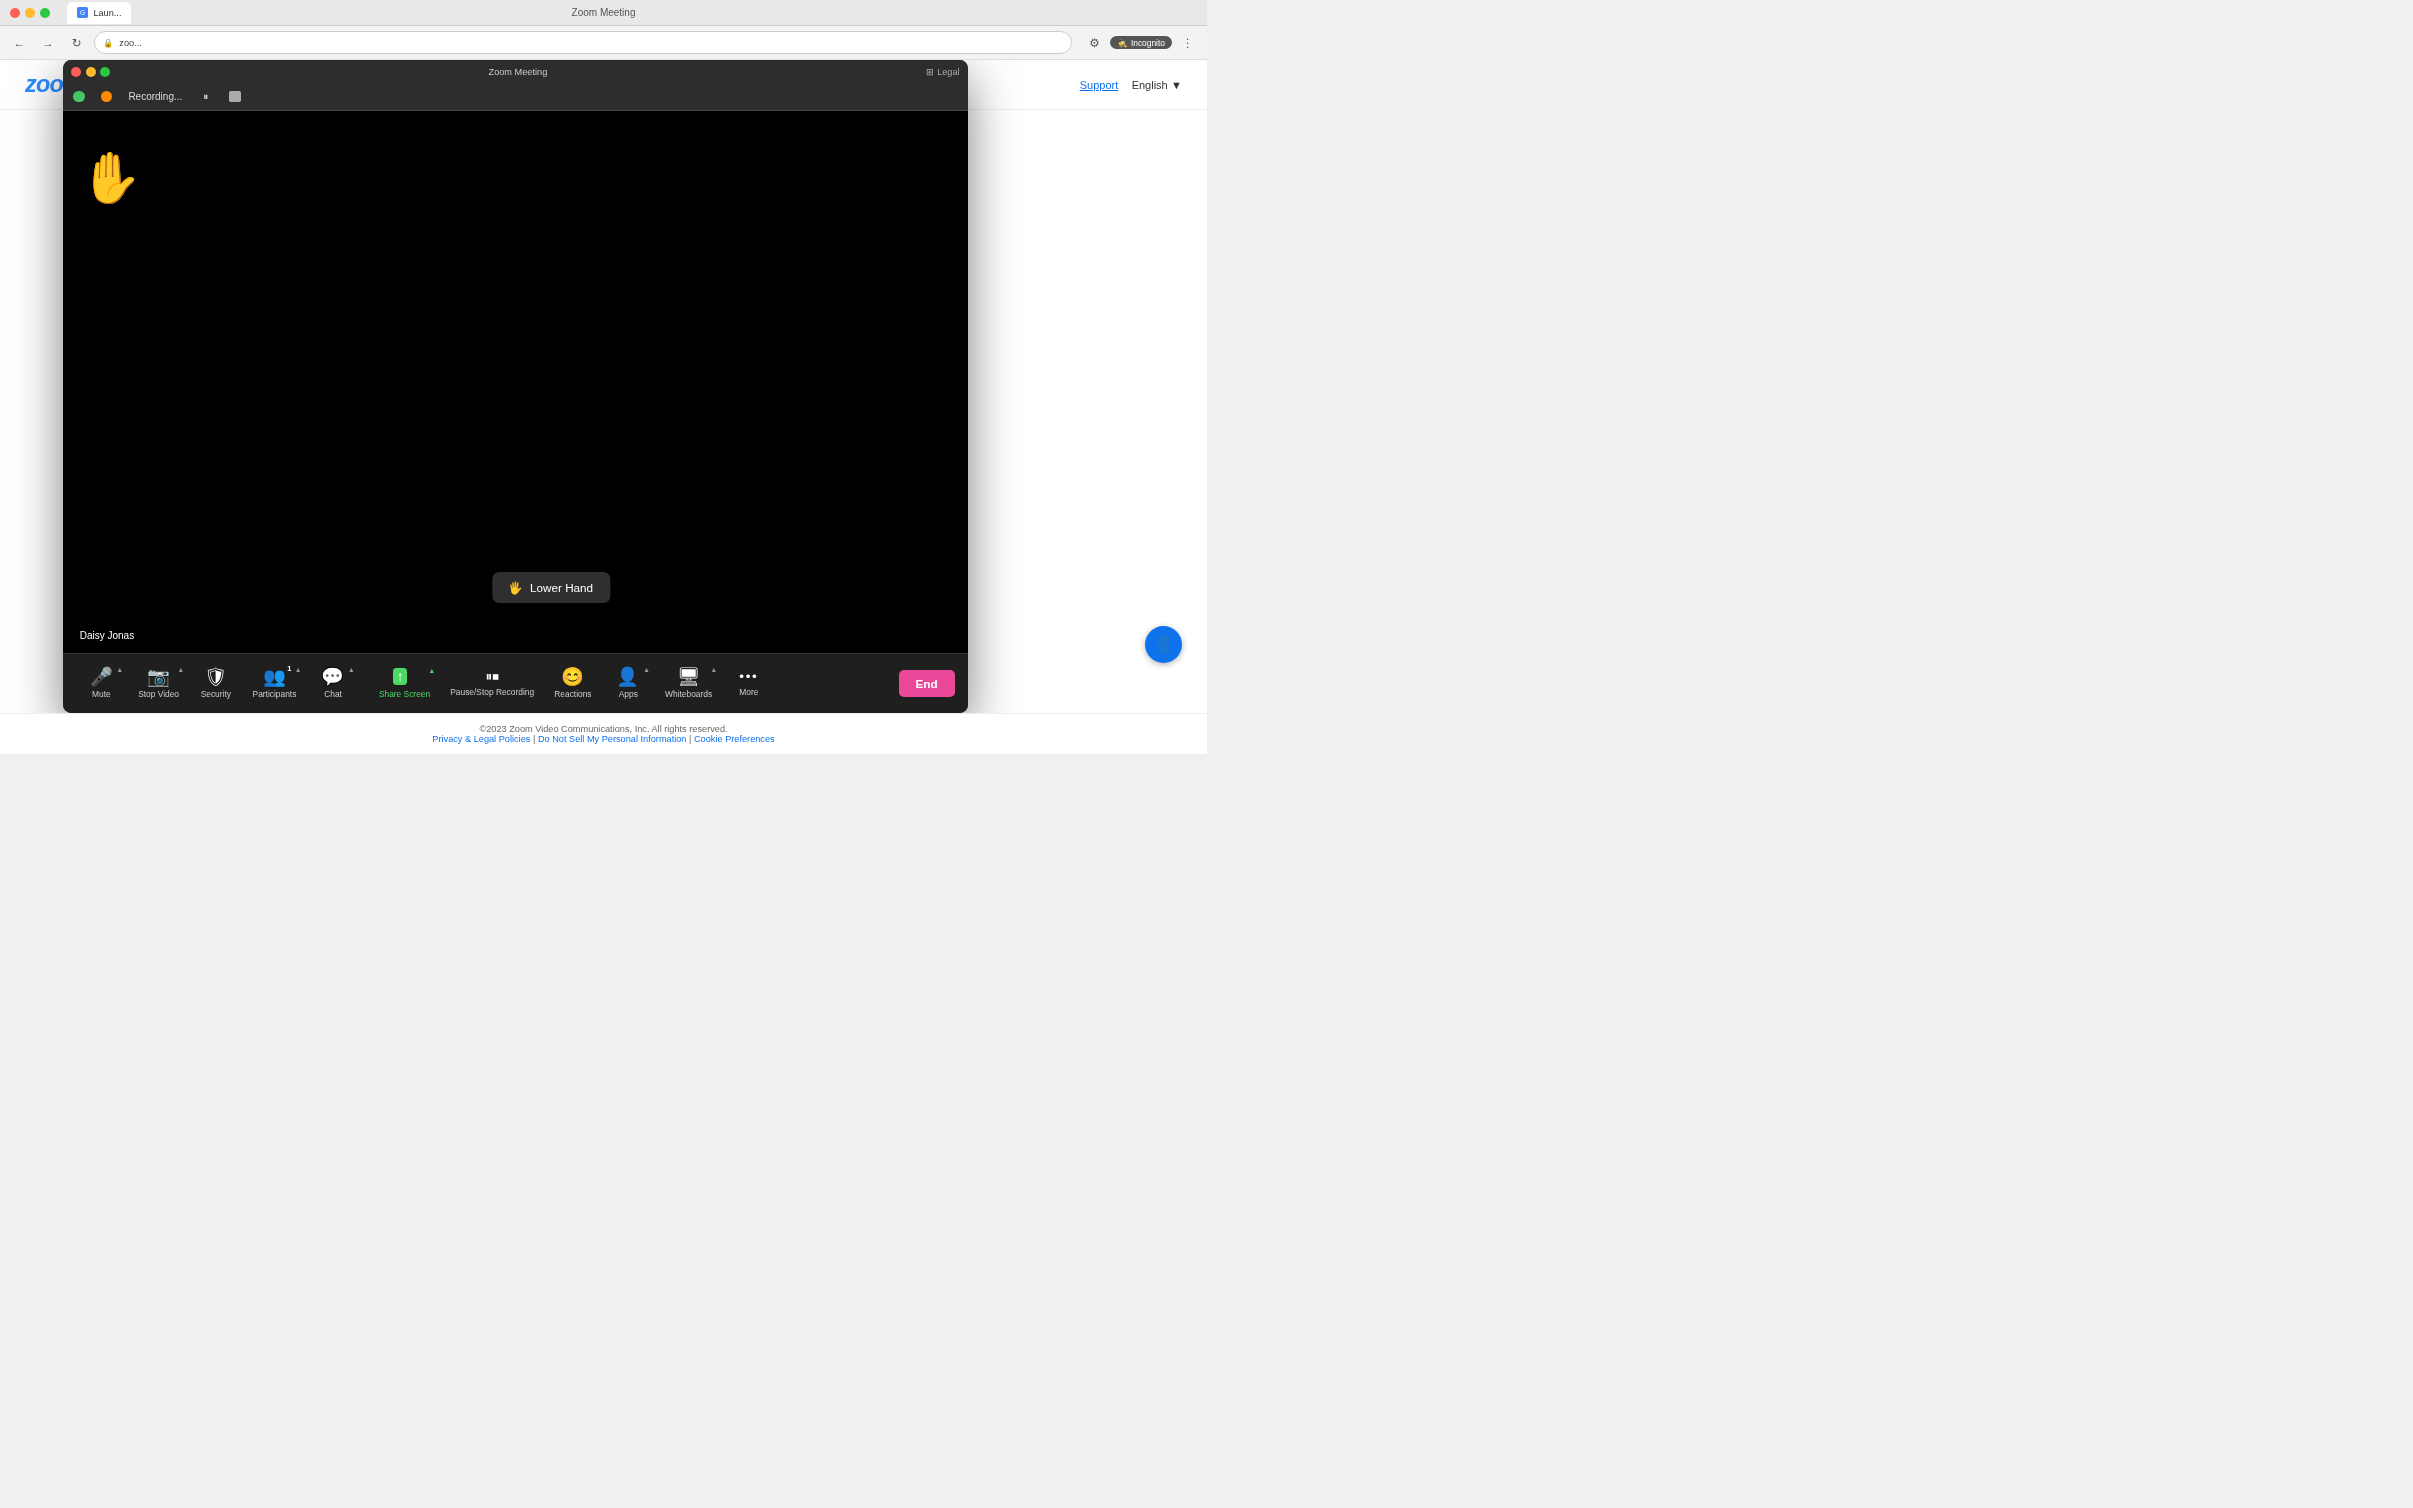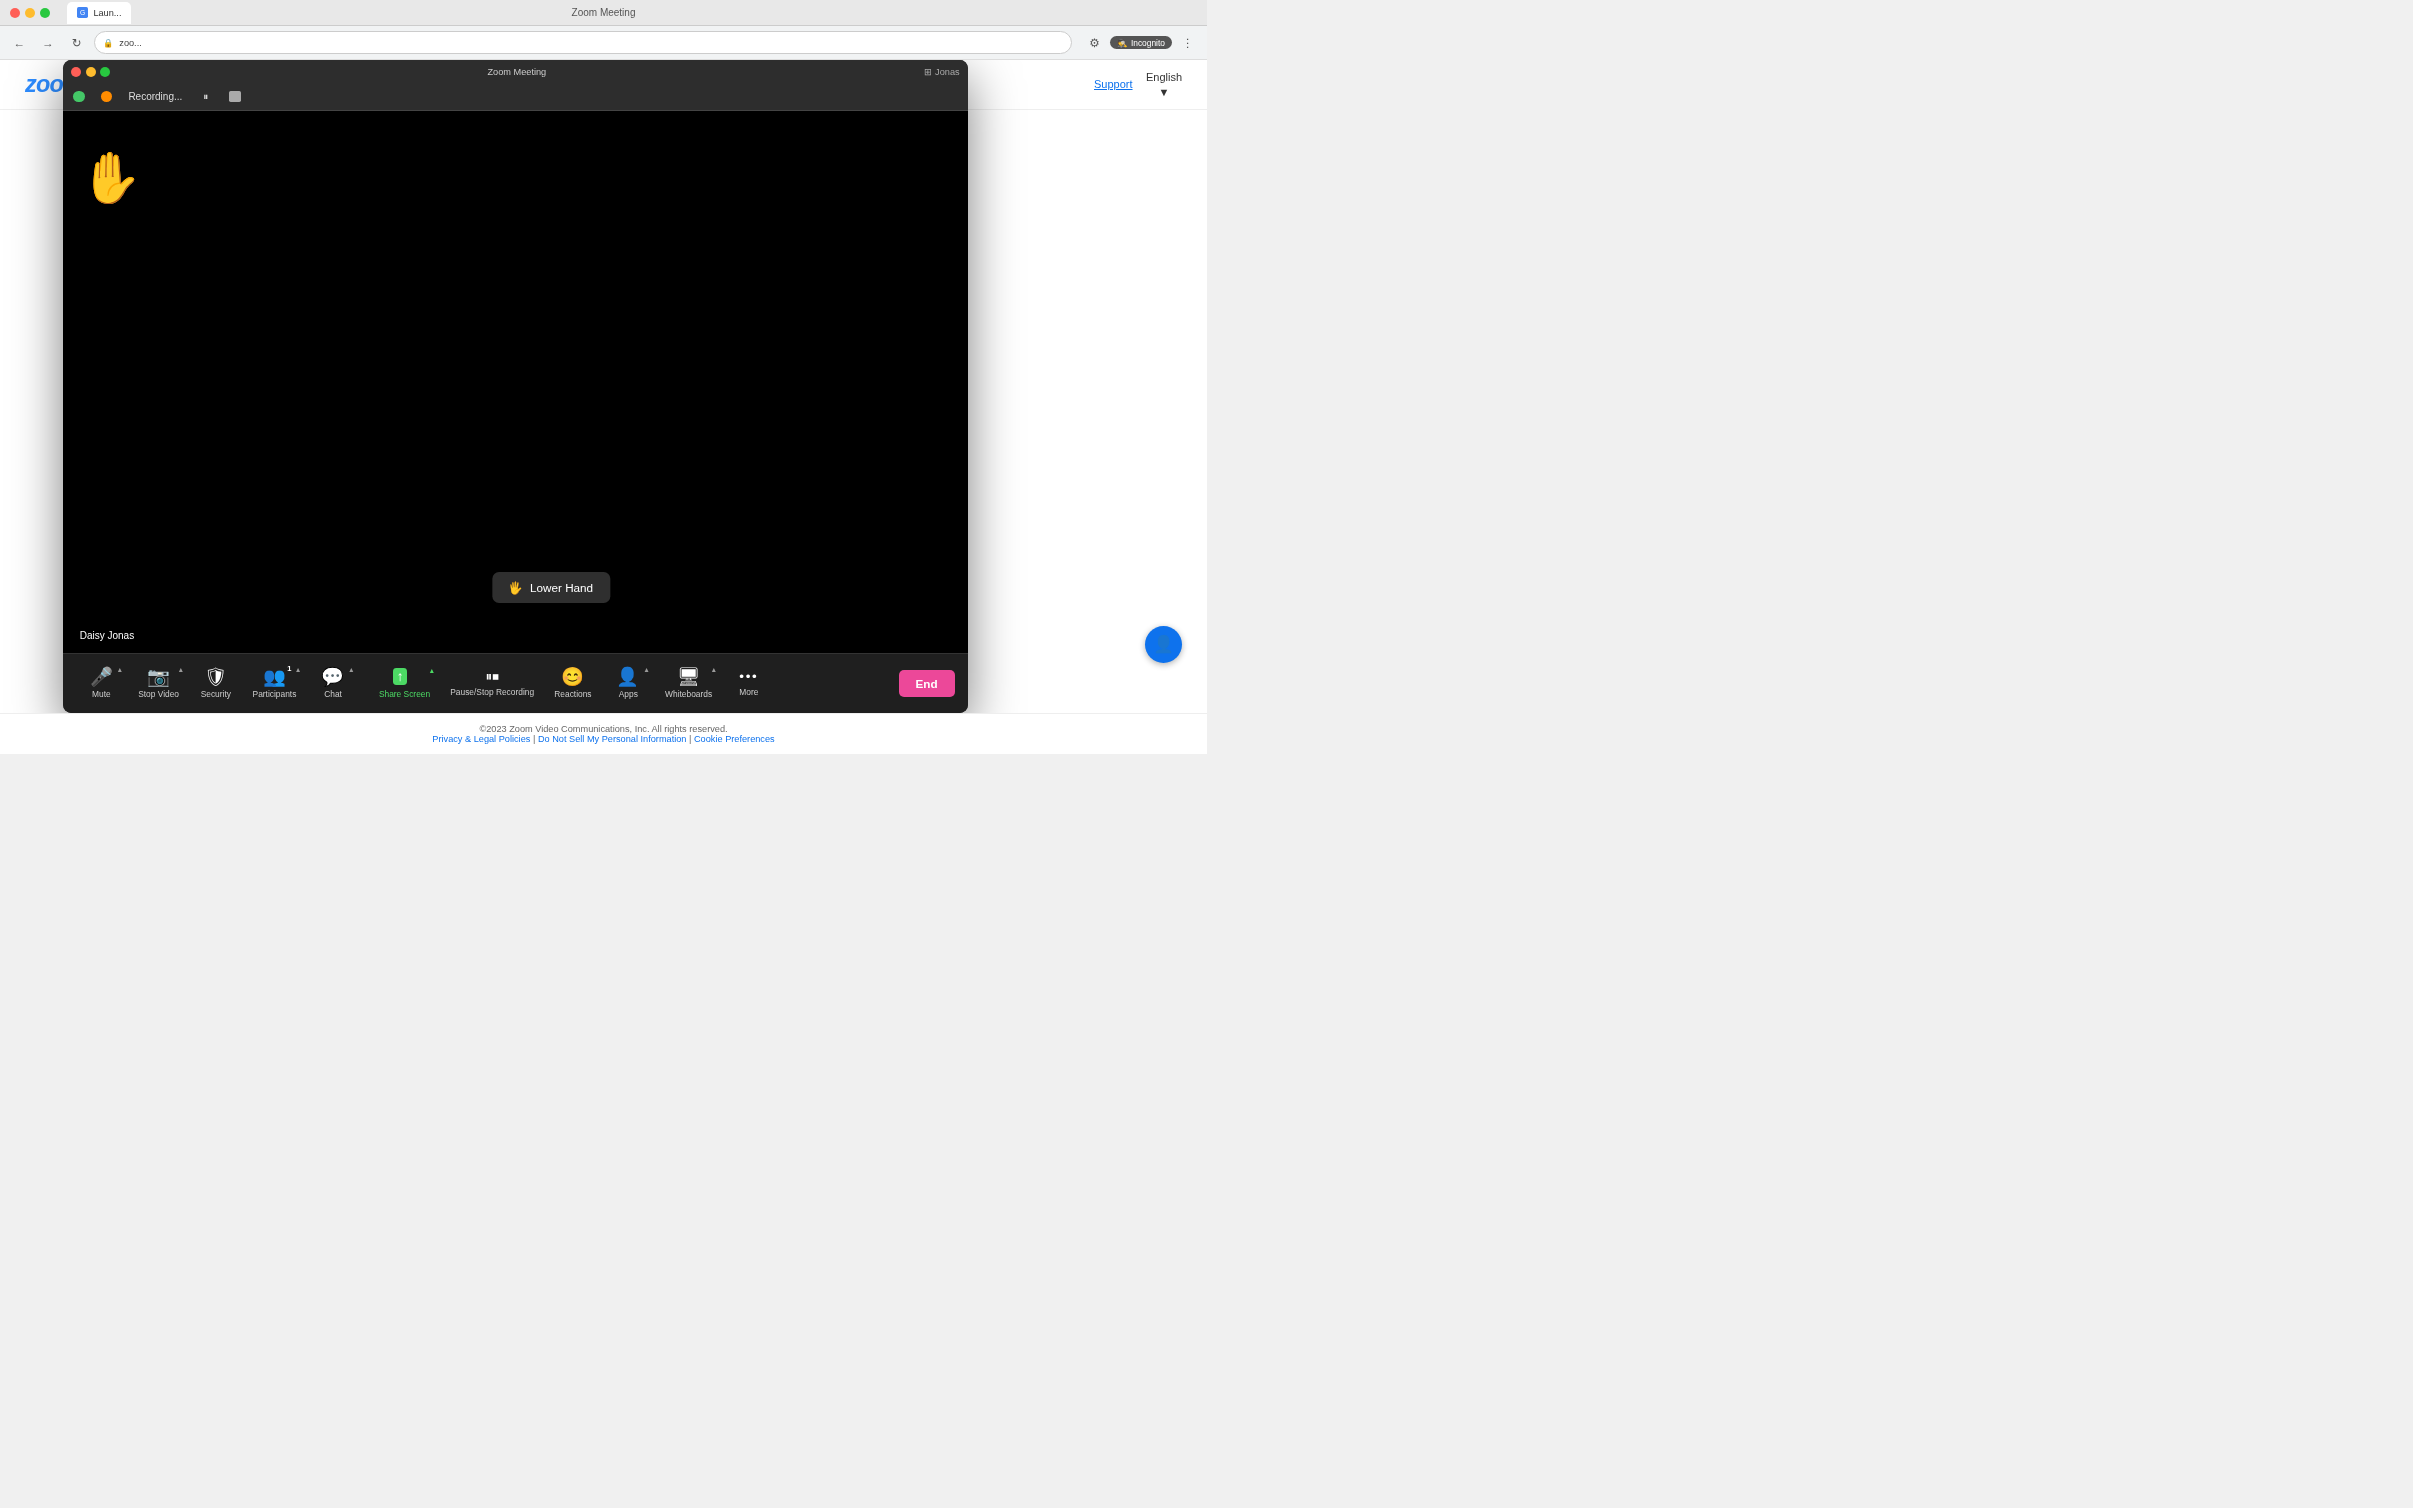--- a/index.html
+++ b/index.html
@@ -205,21 +205,20 @@
       text-decoration: underline;
     }
 
     .zoom-english-btn {
       display: flex;
       align-items: center;
       gap: 3.4px;
       font-size: 11px;
       color: #333;
       cursor: pointer;
-      flex-direction: column;
     }
 
     
     .zoom-meeting-window {
       position: absolute;
       top: 0;
       left: 63px;
       width: 905px;
       bottom: 0;
       background: #1a1a1a;
@@ -531,21 +530,21 @@
 
       <div class="meeting-titlebar">
         <div class="meeting-traffic-lights">
           <div class="mtl mtl-close"></div>
           <div class="mtl mtl-min"></div>
           <div class="mtl mtl-max"></div>
         </div>
         <div class="meeting-title-center">Zoom Meeting</div>
         <button class="meeting-view-btn">
           <span>⊞</span>
-          <span>Jonas</span>
+          <span>Legal</span>
         </button>
       </div>
 
       <div class="recording-bar">
         <div class="rec-green-dot"></div>
         <div class="rec-orange-dot"></div>
         <span class="rec-text">Recording...</span>
         <div class="rec-pause-btn">⏸</div>
         <div class="rec-stop-btn"></div>
       </div>

